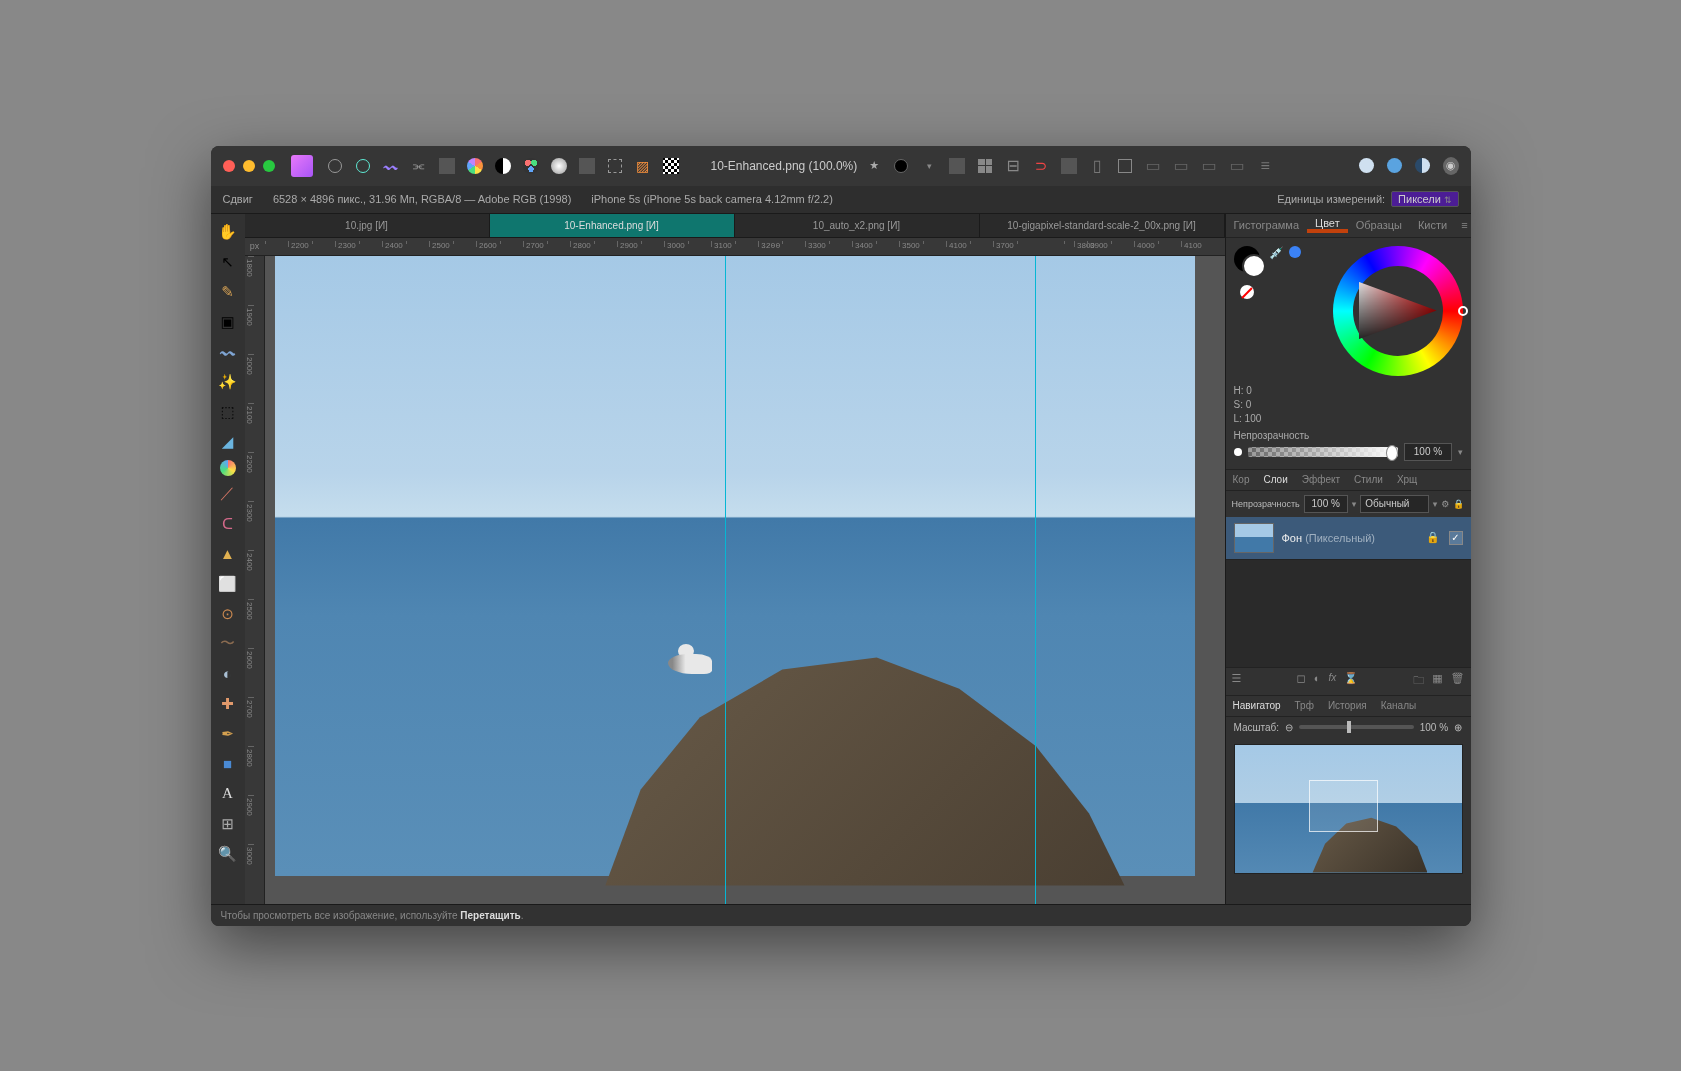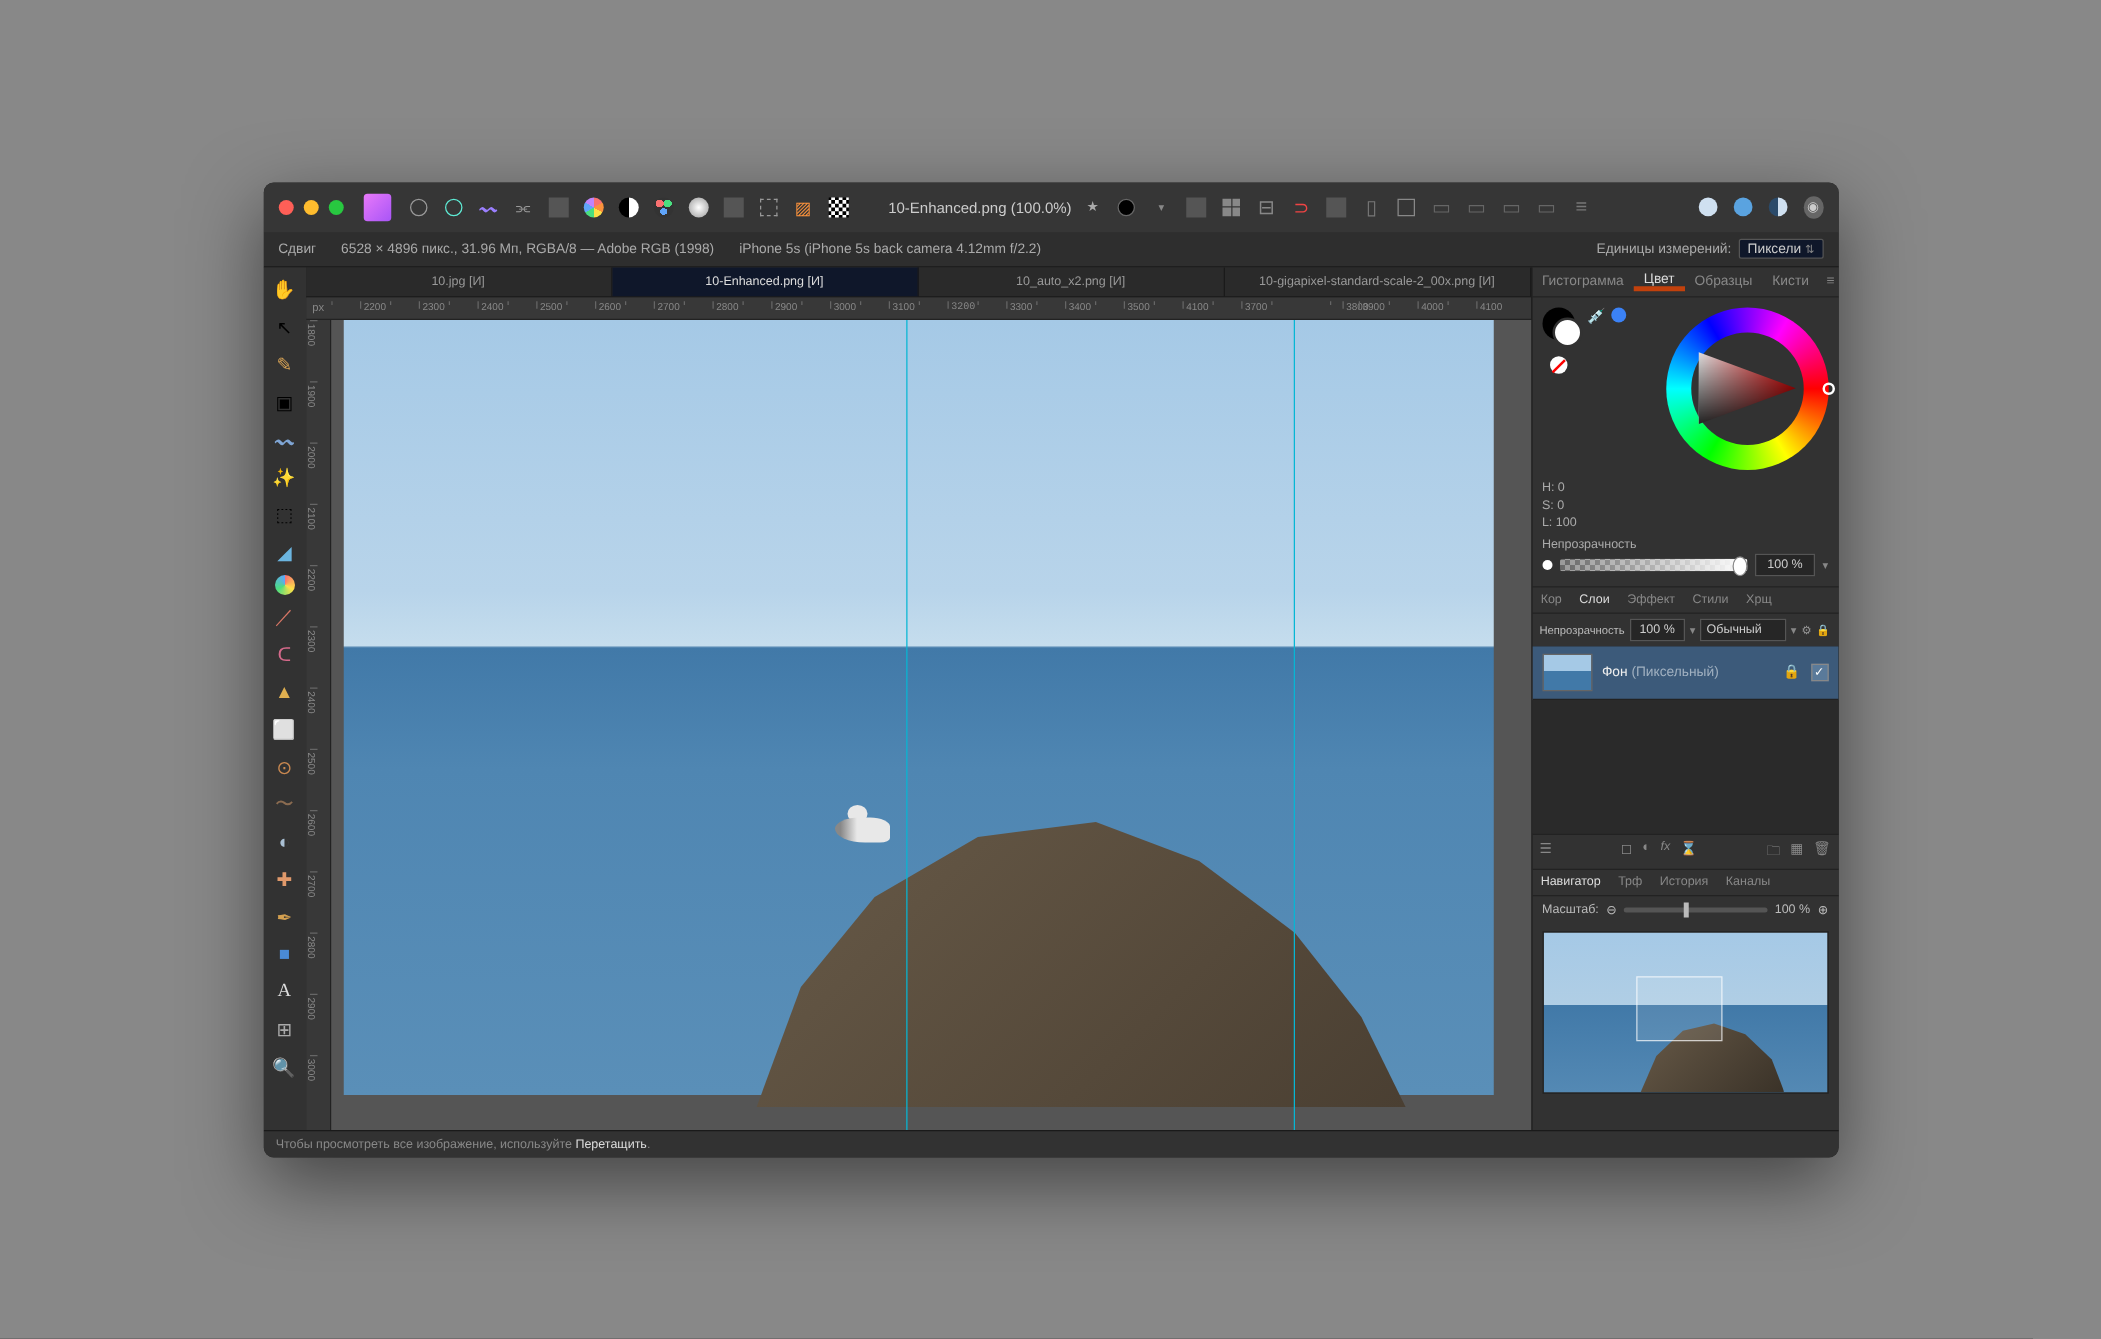--- a/index.html
+++ b/index.html
@@ -28,28 +28,28 @@
 .star{color:#aaa;margin-left:4px;font-size:11px}
 .blackdot{width:14px;height:14px;background:#000;border-radius:50%;border:1px solid #666}
 .align{width:14px;height:14px;border:1px solid #888}
 .grid3{width:14px;height:14px;display:grid;grid-template:repeat(2,1fr)/repeat(2,1fr);gap:1px}
 .grid3>span{background:#888}
 .magnet{color:#ef4444;font-size:15px}
 .tb-spacer{flex:1}
 .persona{width:18px;height:18px;border-radius:50%;background:#666;display:flex;align-items:center;justify-content:center;color:#ccc;font-size:11px}
 .infobar{height:28px;background:#2e2e2e;display:flex;align-items:center;padding:0 12px;gap:20px;font-size:11px;color:#aaa;border-bottom:1px solid #1a1a1a}
 .infobar .units{margin-left:auto;display:flex;align-items:center;gap:6px}
-.unitsel{background:#0f172a;border:1px solid #555;padding:1px 6px;font-size:11px;color:#ccc;border-radius:2px}
+.unitsel{background:#4c1d95;border:1px solid #555;padding:1px 6px;font-size:11px;color:#ccc;border-radius:2px}
 .body{flex:1;display:flex;min-height:0}
 .toolcol{width:34px;background:#323232;display:flex;flex-direction:column;align-items:center;padding:6px 0;gap:6px}
 .tool{width:24px;height:24px;display:flex;align-items:center;justify-content:center;cursor:pointer;font-size:15px;border-radius:3px}
 .doccol{flex:1;display:flex;flex-direction:column;min-width:0}
 .tabstrip{height:24px;background:#2a2a2a;display:flex;border-bottom:1px solid #1a1a1a}
 .doctab{flex:1;display:flex;align-items:center;justify-content:center;font-size:10px;color:#999;border-right:1px solid #1a1a1a;cursor:pointer}
-.doctab.active{background:#0f172a;color:#ddd}
+.doctab.active{background:#0f766e;color:#ddd}
 .rulerrow{height:18px;display:flex;background:#383838;border-bottom:1px solid #222}
 .rcorner{width:20px;font-size:9px;color:#888;display:flex;align-items:center;justify-content:center}
 .hruler{flex:1;position:relative;overflow:hidden;font-size:8px;color:#888}
 .tick{position:absolute;top:3px;border-left:1px solid #666;height:6px;padding-left:2px}
 .canvasrow{flex:1;display:flex;min-height:0}
 .vruler{width:20px;background:#383838;position:relative;font-size:8px;color:#888;border-right:1px solid #222}
 .vtick{position:absolute;left:3px;border-top:1px solid #666;width:6px;writing-mode:vertical-rl;padding-top:2px}
 .canvas{flex:1;background:#555;position:relative;overflow:hidden}
 .photo{position:absolute;left:10px;top:0;width:920px;height:620px;background:linear-gradient(to bottom,#a5c9e6 0%,#b8d4ea 35%,#c5dded 42%,#4179a8 42.3%,#4f86b2 58%,#5a8fb8 100%)}
 .rock{position:absolute;bottom:-10px;left:260px;width:590px;height:240px;background:linear-gradient(135deg,#6b5d4a,#4a3f32);clip-path:polygon(12% 100%,18% 60%,28% 30%,42% 10%,58% 5%,72% 18%,85% 42%,94% 70%,100% 100%)}
@@ -96,21 +96,21 @@
 .layer-actions{display:flex;justify-content:space-between;padding:4px 6px;border-top:1px solid #222;font-size:11px;color:#888}
 .layer-actions>div{display:flex;gap:8px}
 .navtabs{display:flex;height:22px;border-top:1px solid #222;border-bottom:1px solid #222;align-items:center}
 .navrow{display:flex;align-items:center;gap:6px;padding:5px 8px;font-size:10px}
 .zslider{flex:1;height:4px;background:#555;border-radius:2px;position:relative}
 .zslider::after{content:'';position:absolute;left:42%;top:-4px;width:4px;height:12px;background:#bbb}
 .navthumb{margin:6px 8px;height:130px;background:linear-gradient(to bottom,#a5c9e6 0%,#b0cee5 45%,#4179a8 45.5%,#5489b4 100%);position:relative;border:1px solid #222}
 .navthumb .rockth{position:absolute;bottom:0;left:30%;width:55%;height:45%;background:linear-gradient(135deg,#6b5d4a,#3a3228);clip-path:polygon(8% 100%,18% 50%,35% 15%,55% 5%,75% 20%,92% 55%,100% 100%)}
 .navthumb .viewbox{position:absolute;left:33%;top:28%;width:30%;height:40%;border:1px solid rgba(255,255,255,.7);background:rgba(255,255,255,.1)}
 .statusbar{height:22px;background:#323232;border-top:1px solid #1a1a1a;font-size:10px;color:#888;display:flex;align-items:center;padding:0 10px}
-.statusbar b{color:#ddd;font-weight:400}
+.statusbar b{color:#ddd;font-weight:700}
 .lockicon{color:#a0b0c0;font-size:11px}
 .vischk{width:14px;height:14px;background:#5a7a9a;border:1px solid #888;display:flex;align-items:center;justify-content:center;font-size:10px;color:#fff}
 </style>
 </head>
 <body>
 
 <div class="window">
 
   <div class="titlebar">
     <div class="traffic">

